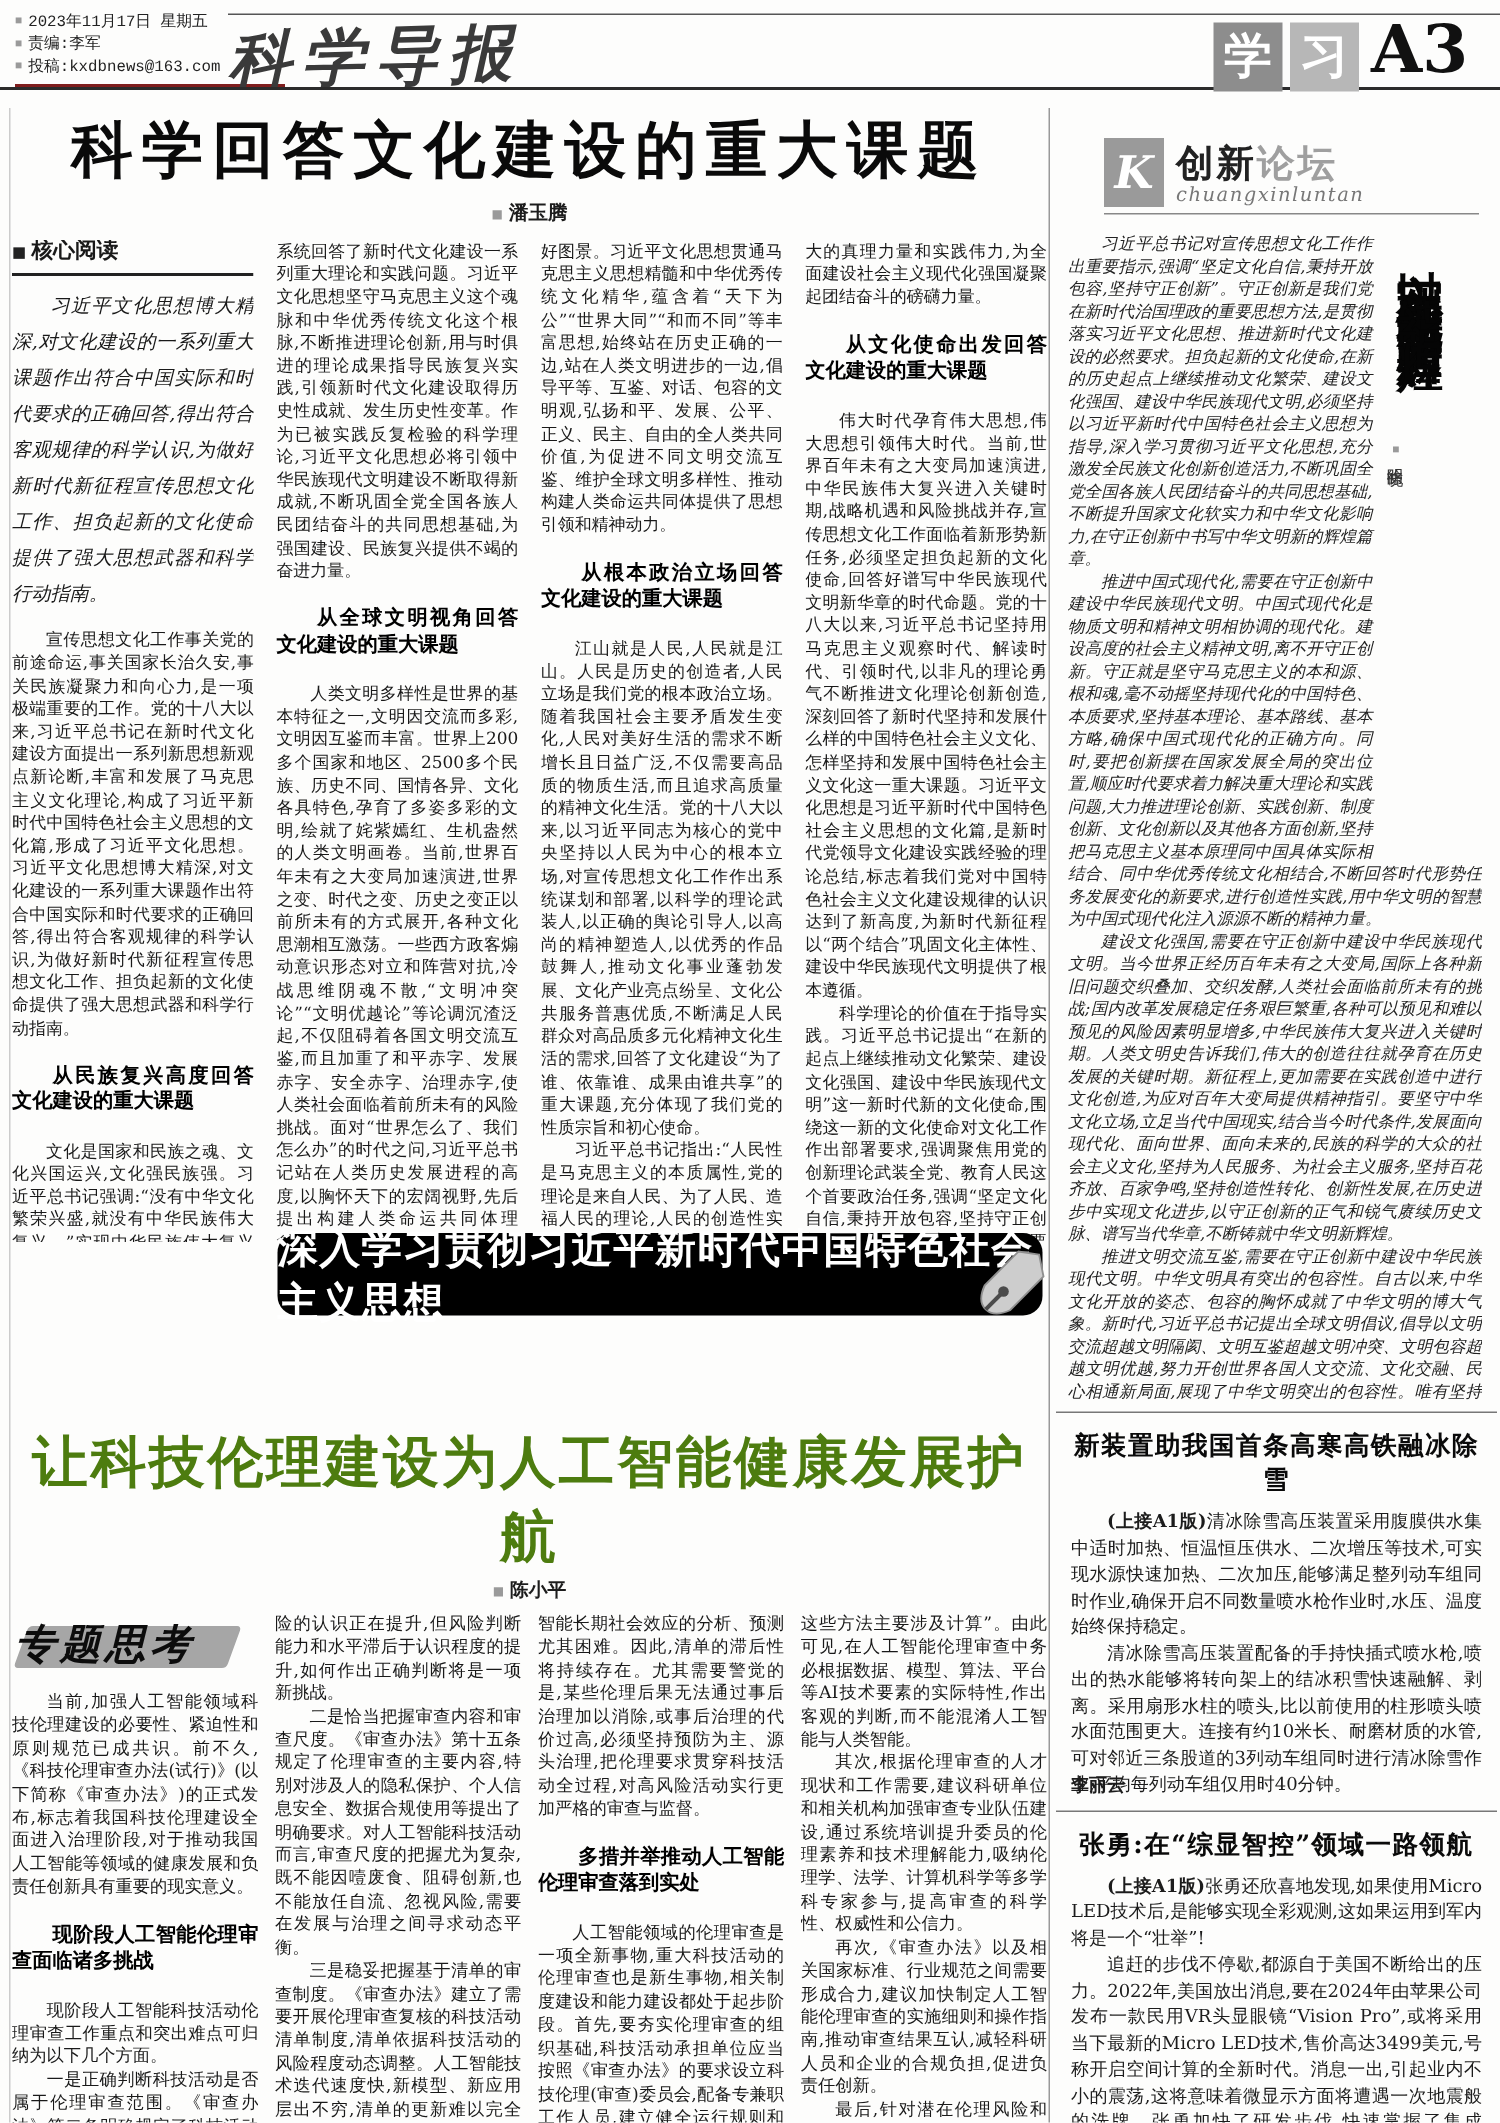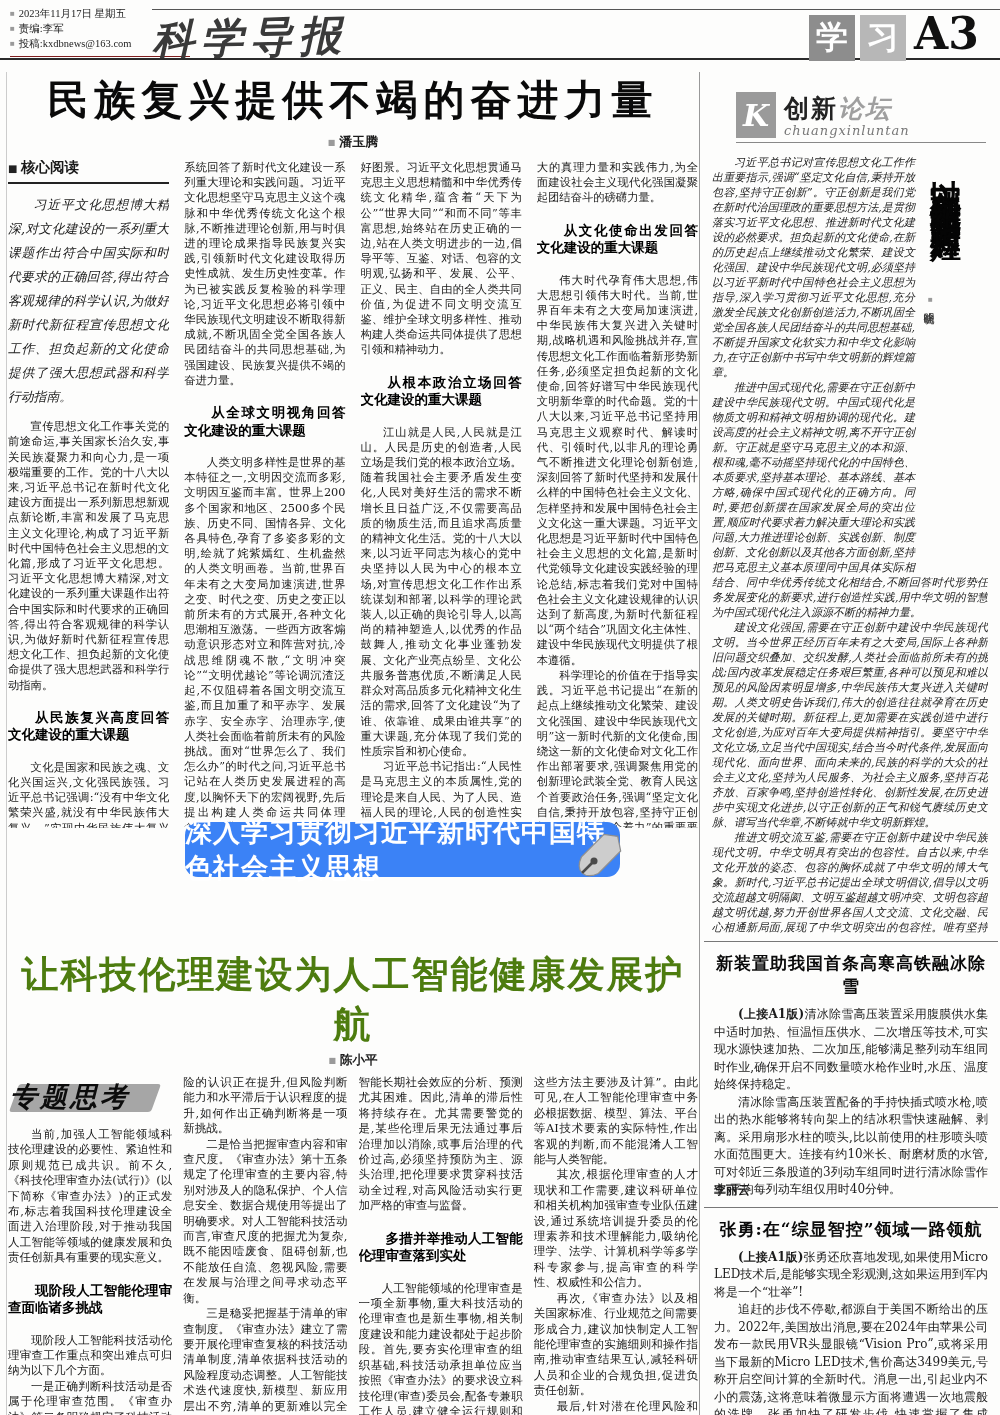--- a/index.html
+++ b/index.html
@@ -1,20 +1,20 @@
 <!DOCTYPE html>
 <html><head>
 <meta charset="utf-8">
 <style>
   html,body{margin:0;padding:0}
   body{position:relative;width:1000px;height:1415px;background:#fdfdfc;color:#1c1c1c;
        font-family:"DejaVu Serif","Liberation Serif",serif;overflow:hidden}
   
-  .hdr-info{position:absolute;left:10px;top:6px;width:180px;font-family:Liberation Serif, serif;
-            font-size:10.5px;color:#222;border-bottom:1px solid #7f1d1d;padding-bottom:4px}
+  .hdr-info{position:absolute;left:10px;top:6px;width:180px;font-family:Liberation Mono, monospace;
+            font-size:10.5px;color:#222;border-bottom:4px solid #7f1d1d;padding-bottom:4px}
   .hline{margin:1px 0;white-space:nowrap}
   .sq{color:#9a9a9a;font-size:8px;margin-right:4px;vertical-align:1px}
   .hdr-topline{position:absolute;left:152px;top:9px;right:0;height:1px;background:#555}
   .hdr-botline{position:absolute;left:0;top:58px;width:1000px;height:2px;background:#2b2b2b}
   .masthead{position:absolute;left:152px;top:10px;font-size:42px;font-weight:bold;font-style:italic;
             letter-spacing:7px;color:#3a3a3a;transform:rotate(-1.5deg)}
   .sec-box{position:absolute;top:15px;width:46px;height:46px;display:flex;align-items:center;justify-content:center;
            font-family:"DejaVu Sans",sans-serif;font-weight:900;font-size:32px;color:#fff;z-index:2}
   .sq1{left:809px;background:#8d8d8d}
   .sq2{left:860px;background:#b7b7b7}
@@ -33,32 +33,32 @@
   .blk{margin:0}
   .blk.para{text-indent:2em}
   .blk.cont{text-indent:0}
   .blk.sub{font-family:"DejaVu Sans","Liberation Sans",sans-serif;font-weight:800;font-size:13.5px;
            line-height:17.5px;margin:16px 0;text-indent:2em;color:#000}
   .core-t{font-family:"DejaVu Sans","Liberation Sans",sans-serif;font-weight:800;font-size:14.5px;
           border-bottom:2px solid #222;padding-bottom:6px;margin-bottom:9px}
   .core-t::before{content:'■ ';font-size:10px;color:#222}
   .core-x{font-style:italic;font-size:12.8px;line-height:24px;text-align:justify;margin-bottom:10px;text-indent:2em}
   
-  .banner{position:absolute;left:185px;top:822px;width:435px;height:55px;background:#3b82f6;border-radius:13px;
+  .banner{position:absolute;left:185px;top:822px;width:510px;height:55px;background:#000000;border-radius:13px;
           display:flex;align-items:center;justify-content:center;color:#fff;
           font-family:"DejaVu Sans","Liberation Sans",sans-serif;font-weight:900;font-size:27px;letter-spacing:1px}
   .pen{position:absolute;right:-4px;bottom:-4px}
   
   .right{position:absolute;left:702px;top:60px;width:298px;height:1355px;overflow:hidden}
   .f-head{margin:32px 14px 0 34px;border-bottom:1px solid #888;padding-bottom:4px;position:relative}
   .f-row{display:flex;align-items:flex-start;gap:8px}
   .f-k{width:40px;height:46px;background:#9a9a9a;color:#fff;display:flex;align-items:center;justify-content:center;
        font-family:"DejaVu Serif",serif;font-style:italic;font-weight:900;font-size:30px}
   .f-t1{font-family:"DejaVu Sans",sans-serif;font-weight:900;font-size:25px;color:#222;letter-spacing:2px}
-  .f-t2{font-family:"DejaVu Serif",serif;font-weight:900;font-size:25px;color:#9f9f9f;letter-spacing:2px;font-style:italic}
+  .f-t2{font-family:"DejaVu Serif",serif;font-weight:900;font-size:25px;color:#9f9f9f;letter-spacing:2px;}
   .f-pinyin{font-style:italic;font-size:13px;color:#777;letter-spacing:1px;margin-top:-2px}
   .f-art{position:relative;margin:12px 12px 0 10px;height:778px;overflow:hidden;
          font-style:italic;font-size:11px;line-height:15px;text-align:justify;color:#222}
   .f-float{float:right;width:66px;height:412px;margin-left:7px;display:flex;flex-direction:row;font-style:normal}
   .f-vby{writing-mode:vertical-rl;font-family:"Liberation Sans",sans-serif;font-size:11px;color:#333;
          margin-top:140px;width:16px}
   .f-vtitle{writing-mode:vertical-rl;font-family:"DejaVu Serif",serif;font-weight:900;font-size:31px;
             letter-spacing:4px;color:#050505;height:412px}
   .f-para{margin:0;text-indent:2em}
   .divider{border:0;border-top:1px solid #777;margin:8px 2px}
@@ -94,21 +94,21 @@
   <div class="masthead">科学导报</div>
   <div class="sec-box sq1">学</div>
   <div class="sec-box sq2">习</div>
   <div class="page-no">A3</div>
   <div class="hdr-botline"></div>
 
   <div class="vrule"></div>
   <div class="lrule"></div>
 
   <section class="main">
-    <h1 class="m-headline">民族复兴提供不竭的奋进力量</h1>
+    <h1 class="m-headline">科学回答文化建设的重大课题</h1>
     <div class="m-byline"><span class="sq">■</span><span>潘玉腾</span></div>
     <div class="m-cols">
         <div class="tcol">
           <div class="core-t">核心阅读</div>
           <div class="core-x">习近平文化思想博大精深,对文化建设的一系列重大课题作出符合中国实际和时代要求的正确回答,得出符合客观规律的科学认识,为做好新时代新征程宣传思想文化工作、担负起新的文化使命提供了强大思想武器和科学行动指南。</div>
           <div class="blk para">宣传思想文化工作事关党的前途命运,事关国家长治久安,事关民族凝聚力和向心力,是一项极端重要的工作。党的十八大以来,习近平总书记在新时代文化建设方面提出一系列新思想新观点新论断,丰富和发展了马克思主义文化理论,构成了习近平新时代中国特色社会主义思想的文化篇,形成了习近平文化思想。习近平文化思想博大精深,对文化建设的一系列重大课题作出符合中国实际和时代要求的正确回答,得出符合客观规律的科学认识,为做好新时代新征程宣传思想文化工作、担负起新的文化使命提供了强大思想武器和科学行动指南。</div>
           <div class="blk sub">从民族复兴高度回答文化建设的重大课题</div>
           <div class="blk para">文化是国家和民族之魂、文化兴国运兴,文化强民族强。习近平总书记强调:“没有中华文化繁荣兴盛,就没有中华民族伟大复兴。”实现中华民族伟大复兴是近代以来中国人民最伟大的梦想,不仅需要坚实的物质基础,而且需要强大的文化支撑和精神力量。当前,我们正以中国式现代化全面推进中华民族伟大复兴,改革发展稳定任务艰巨繁重,各种传统和非传统的、可预测和不可预测的风险挑战前所未有,宣传思想文化工作面临新形势新任务。中国式现代化是物质文明和精神文明相协调的现代化,如何推动“两个文明”协调发展,为强国建设、民族复兴提供坚强思想保证、强大精神力量、有利文化条件,是亟须回答的重大课题。</div>
         </div>
         <div class="tcol">

